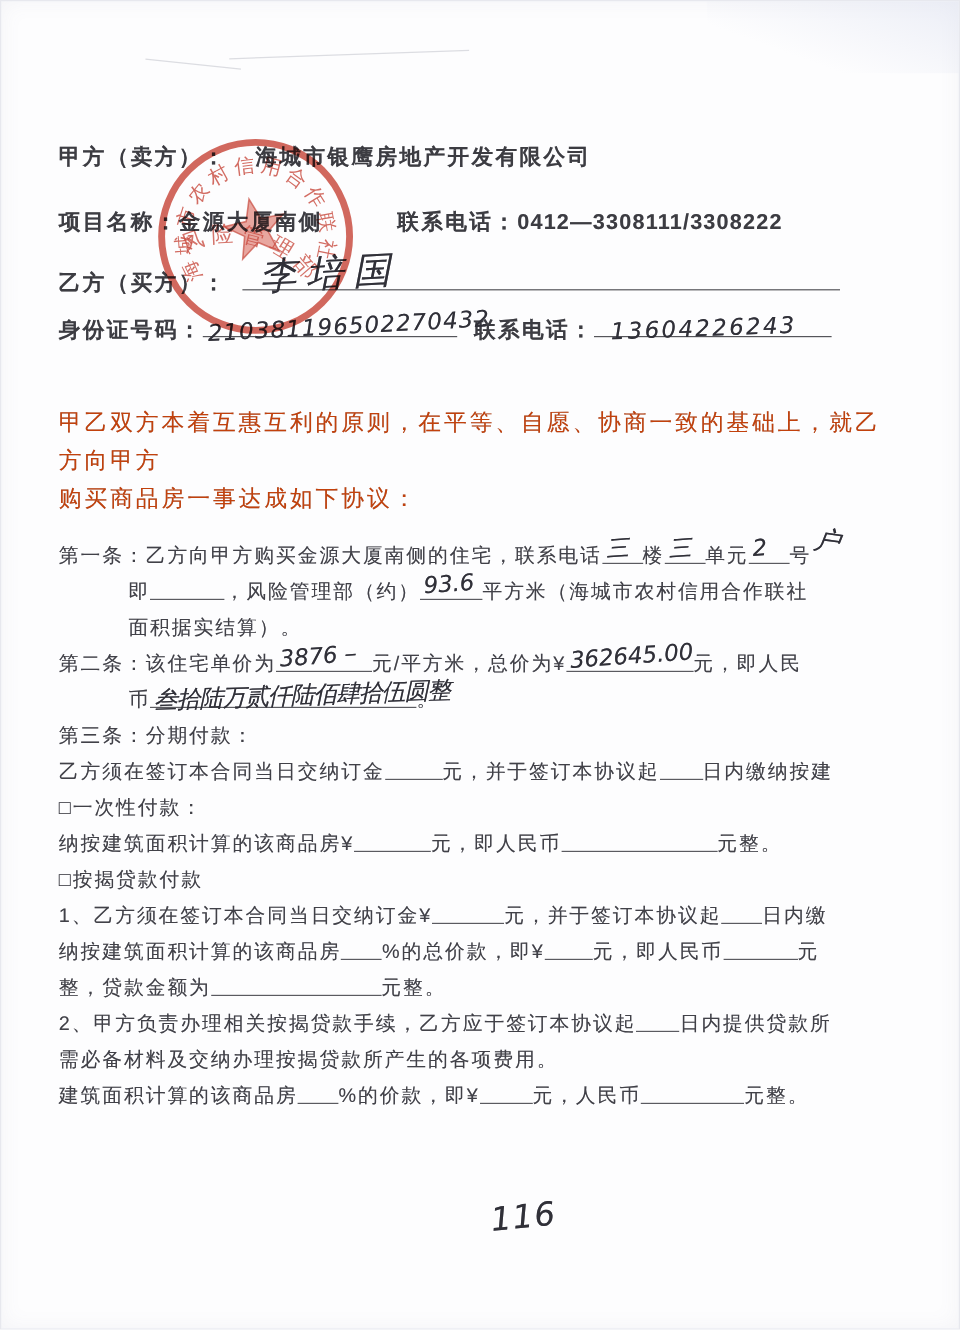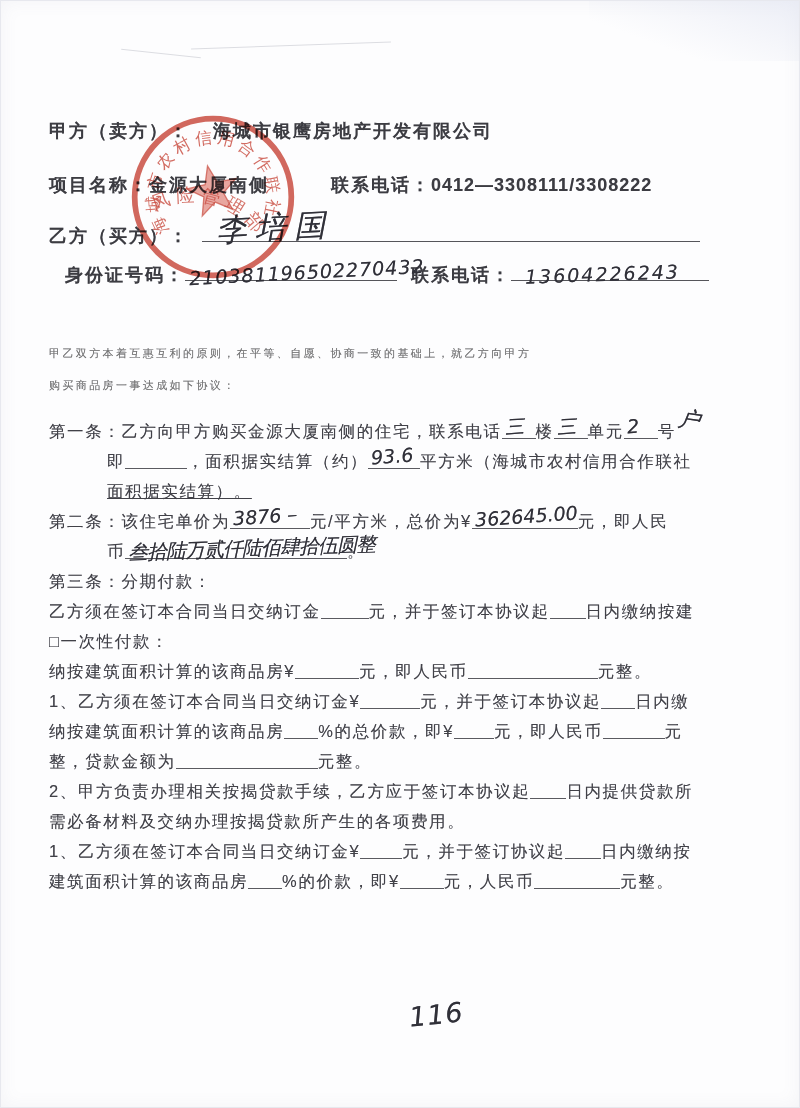--- a/index.html
+++ b/index.html
@@ -24,21 +24,21 @@
   .content{position:absolute;left:48px;top:118px;width:706px;}
 
   
   .hrow{position:relative;display:flex;align-items:baseline;
     font-size:18px;font-weight:600;letter-spacing:2px;color:#3c3c42;
     text-shadow:0 0 .5px rgba(70,70,80,.45);}
   .hrow .label{white-space:nowrap;}
   .r1{margin-bottom:30px;}
   .r2{margin-bottom:20px;}
   .r3{margin-bottom:12px;gap:13px;}
-  .r4{margin-bottom:0;margin-left:16px;}
+  .r4{margin-bottom:0;}
   .gap{display:inline-block;width:24px;}
   .r2 .phone-label{margin-left:62px;}
   .phone-val{font-weight:600;letter-spacing:1px;}
 
   .sigline{position:relative;display:inline-block;width:498px;height:24px;
     border-bottom:1.6px solid #55555a;}
   .ul{position:relative;display:inline-block;height:20px;
     border-bottom:1.6px solid #55555a;vertical-align:-3px;}
 
   
@@ -49,22 +49,22 @@
     display:inline-block;white-space:nowrap;
   }
   .sig-name{position:absolute;left:14px;bottom:-8px;font-size:31px;
     letter-spacing:8px;transform:rotate(-3deg);}
   .hw-id{position:absolute;left:4px;bottom:-3px;font-size:19px;
     letter-spacing:1px;transform:rotate(-3deg);}
   .hw-phone{position:absolute;left:14px;bottom:-5px;font-size:19px;
     letter-spacing:2px;transform:rotate(-2deg);}
 
   
-  .preamble{margin-top:50px;font-size:11px;letter-spacing:2.4px;
-    line-height:32px;color:#737373;text-shadow:0 0 .4px rgba(70,70,80,.4);}
+  .preamble{margin-top:50px;font-size:19px;letter-spacing:2.4px;
+    line-height:32px;color:#c2410c;text-shadow:0 0 .4px rgba(70,70,80,.4);}
   .body{margin-top:14px;}
   .cline{min-height:30px;line-height:30px;font-size:16.5px;
     letter-spacing:1.6px;color:#414148;white-space:nowrap;
     text-shadow:0 0 .4px rgba(70,70,80,.4);}
   .blank{position:relative;display:inline-block;height:18px;
     border-bottom:1.4px solid #5a5a60;vertical-align:-2px;}
   .blank .hand{position:absolute;left:3px;bottom:-3px;font-size:19px;
     letter-spacing:0;transform:rotate(-4deg);}
   .blank .hand.big{font-size:20px;bottom:-5px;letter-spacing:-1px;
     transform:rotate(-2deg);}
@@ -120,34 +120,34 @@
       </span>
     </div>
 
     <div class="preamble">
       <div>甲乙双方本着互惠互利的原则，在平等、自愿、协商一致的基础上，就乙方向甲方</div>
       <div>购买商品房一事达成如下协议：</div>
     </div>
 
     <div class="body">
         <div class="cline"><span>第一条：乙方向甲方购买金源大厦南侧的住宅，联系电话</span><span class="blank" style="width: 34px;"><span class="hand">三</span></span><span>楼</span><span class="blank" style="width: 34px;"><span class="hand">三</span></span><span>单元</span><span class="blank" style="width: 34px;"><span class="hand">2</span></span><span>号</span><span class="hand float-hand">户</span></div>
-        <div class="cline" style="padding-left: 58px;"><span>即</span><span class="blank" style="width: 62px;"></span><span>，面积据实结算（约）</span><span class="blank" style="width: 52px;"><span class="hand">93.6</span></span><span>平方米（海城市农村信用合作联社</span></div>
-        <div class="cline" style="padding-left: 58px; text-decoration: underline;"><span>面积据实结算）。</span></div>
+        <div class="cline" style="padding-left: 58px;"><span>即</span><span class="blank" style="width: 62px;"></span><span>，风险管理部（约）</span><span class="blank" style="width: 52px;"><span class="hand">93.6</span></span><span>平方米（海城市农村信用合作联社</span></div>
+        <div class="cline" style="padding-left: 58px;"><span>面积据实结算）。</span></div>
         <div class="cline"><span>第二条：该住宅单价为</span><span class="blank" style="width: 80px;"><span class="hand">3876－</span></span><span>元/平方米，总价为¥</span><span class="blank" style="width: 106px;"><span class="hand">362645.00</span></span><span>元，即人民</span></div>
         <div class="cline" style="padding-left: 58px;"><span>币</span><span class="blank" style="width: 222px;"><span class="hand big">叁拾陆万贰仟陆佰肆拾伍圆整</span></span><span>。</span></div>
         <div class="cline"><span>第三条：分期付款：</span></div>
         <div class="cline"><span>乙方须在签订本合同当日交纳订金</span><span class="blank" style="width: 48px;"></span><span>元，并于签订本协议起</span><span class="blank" style="width: 36px;"></span><span>日内缴纳按建</span></div>
         <div class="cline"><span>□一次性付款：</span></div>
         <div class="cline"><span>纳按建筑面积计算的该商品房¥</span><span class="blank" style="width: 64px;"></span><span>元，即人民币</span><span class="blank" style="width: 130px;"></span><span>元整。</span></div>
+        <div class="cline"><span>□按揭贷款付款</span></div>
         <div class="cline"><span>1、乙方须在签订本合同当日交纳订金¥</span><span class="blank" style="width: 60px;"></span><span>元，并于签订本协议起</span><span class="blank" style="width: 34px;"></span><span>日内缴</span></div>
         <div class="cline"><span>纳按建筑面积计算的该商品房</span><span class="blank" style="width: 34px;"></span><span>%的总价款，即¥</span><span class="blank" style="width: 40px;"></span><span>元，即人民币</span><span class="blank" style="width: 62px;"></span><span>元</span></div>
         <div class="cline"><span>整，贷款金额为</span><span class="blank" style="width: 142px;"></span><span>元整。</span></div>
         <div class="cline"><span>2、甲方负责办理相关按揭贷款手续，乙方应于签订本协议起</span><span class="blank" style="width: 36px;"></span><span>日内提供贷款所</span></div>
         <div class="cline"><span>需必备材料及交纳办理按揭贷款所产生的各项费用。</span></div>
-        <div class="cline"><span>1、乙方须在签订本合同当日交纳订金¥</span><span class="blank" style="width: 42px;"></span><span>元，并于签订协议起</span><span class="blank" style="width: 36px;"></span><span>日内缴纳按</span></div>
         <div class="cline"><span>建筑面积计算的该商品房</span><span class="blank" style="width: 34px;"></span><span>%的价款，即¥</span><span class="blank" style="width: 44px;"></span><span>元，人民币</span><span class="blank" style="width: 86px;"></span><span>元整。</span></div>
       </div>
   </div>
 
   <svg class="stamp" viewBox="0 0 200 200">
     <defs>
       <path id="arcTop" d="M 52 140 A 62 62 0 1 1 148 140" fill="none"></path>
       <path id="arcDept" d="M 26 120 A 90 90 0 0 1 152 146" fill="none"></path>
     </defs>
     <circle cx="100" cy="100" r="89" fill="none" stroke="#c5392b" stroke-width="6.5" opacity="0.85"></circle>

